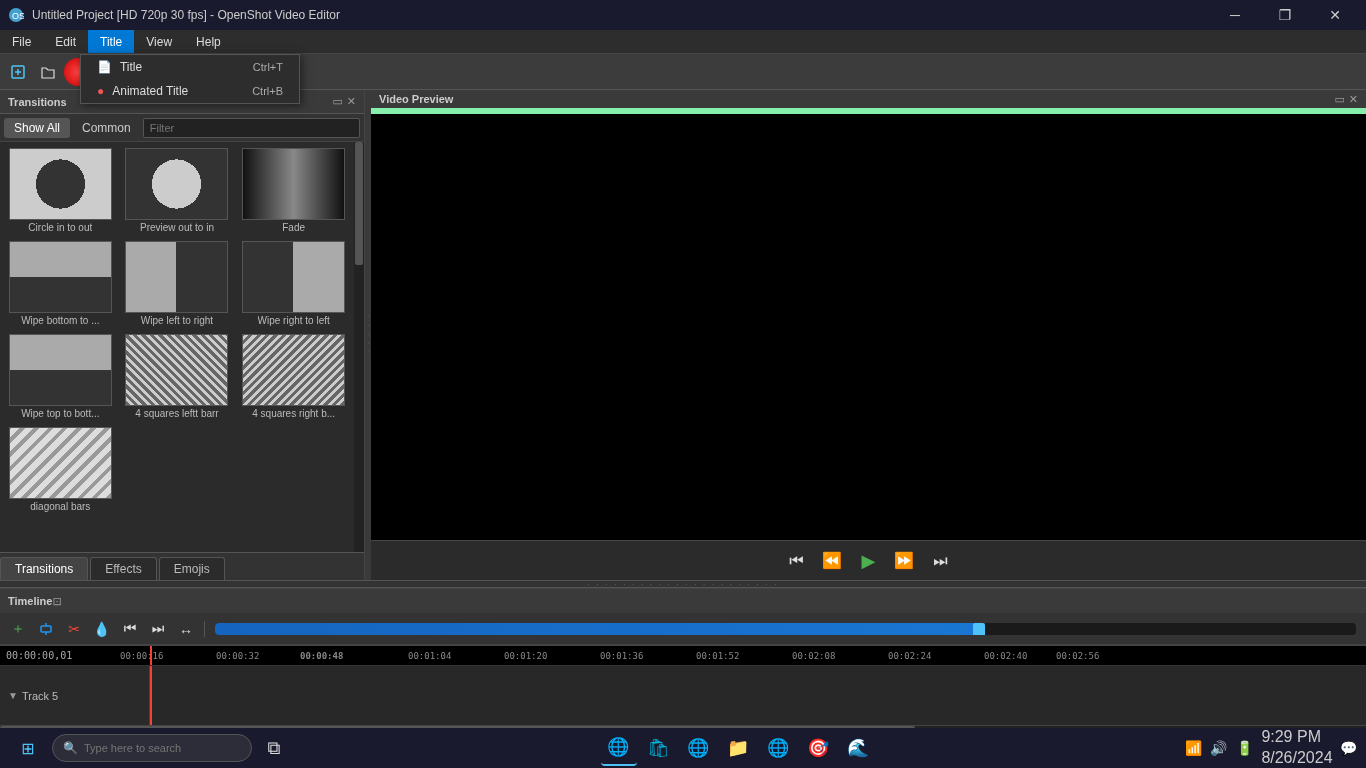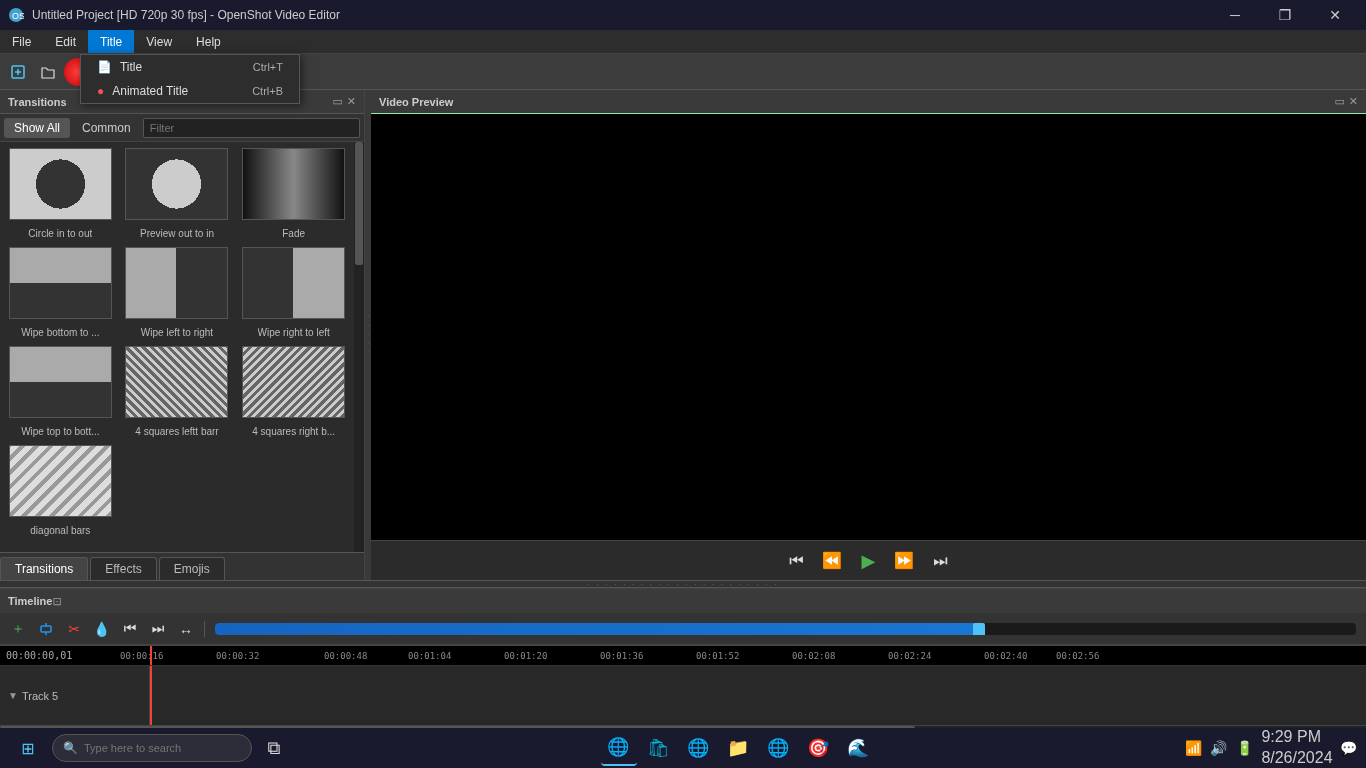--- a/index.html
+++ b/index.html
@@ -212,21 +212,21 @@
       width: 103px;
       height: 72px;
       background: #888;
       border: 1px solid #555;
       overflow: hidden;
       position: relative;
     }
     .transition-label {
       font-size: 10px;
       color: #bbb;
-      margin-top: 8px;
+      margin-top: 2px;
       text-align: center;
       max-width: 103px;
       overflow: hidden;
       text-overflow: ellipsis;
       white-space: nowrap;
     }
 
     
     .thumb-circle-in-out {
       background: radial-gradient(circle, #333 40%, #ccc 40%);
@@ -314,21 +314,21 @@
       display: flex;
       flex-direction: column;
     }
     #video-preview-header {
       height: 24px;
       background: #3a3a3a;
       display: flex;
       align-items: center;
       justify-content: space-between;
       padding: 0 8px;
-      border-bottom: 1px solid #86efac;
+      border-bottom: 6px solid #86efac;
     }
     #video-preview-title { font-size: 11px; color: #ccc; font-weight: bold; }
     #video-preview-icons { display: flex; gap: 4px; }
 
     #video-area {
       flex: 1;
       background: #000;
       display: flex;
       align-items: center;
       justify-content: center;
@@ -823,21 +823,21 @@
       <div id="scrubber-fill"></div>
       <div id="scrubber-handle"></div>
     </div>
   </div>
 
   <div id="time-ruler">
     <span id="timecode">00:00:00,01</span>
     <div class="time-markers">
       <span class="time-mark" style="left:0px;">00:00:16</span>
       <span class="time-mark" style="left:96px;">00:00:32</span>
-      <span class="time-mark" style="left:204px;">00:00:48</span>
+      <span class="time-mark" style="left:180px;font-weight:bold;">00:00:48</span>
       <span class="time-mark" style="left:288px;">00:01:04</span>
       <span class="time-mark" style="left:384px;">00:01:20</span>
       <span class="time-mark" style="left:480px;">00:01:36</span>
       <span class="time-mark" style="left:576px;">00:01:52</span>
       <span class="time-mark" style="left:672px;">00:02:08</span>
       <span class="time-mark" style="left:768px;">00:02:24</span>
       <span class="time-mark" style="left:864px;">00:02:40</span>
       <span class="time-mark" style="left:936px;">00:02:56</span>
     </div>
     <div id="playhead"></div>

